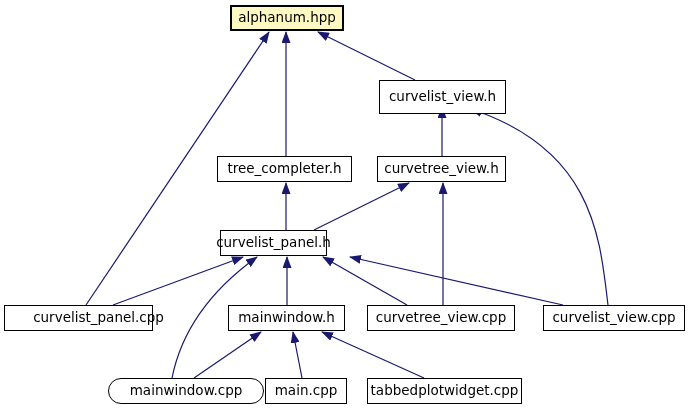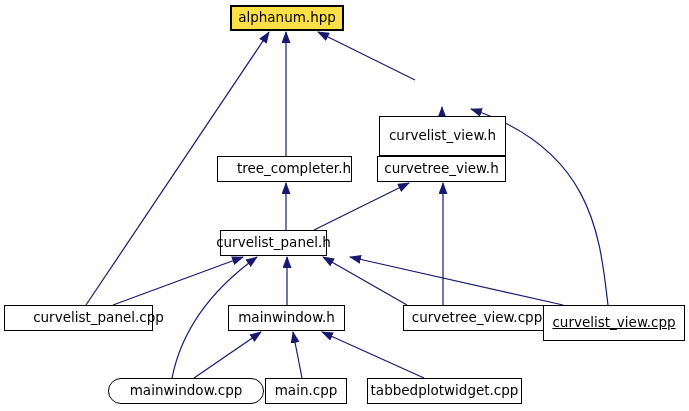--- a/index.html
+++ b/index.html
@@ -28,21 +28,21 @@
     display: flex;
     align-items: center;
     justify-content: center;
     font-size: 13.5px;
     line-height: 1;
     color: #000000;
     white-space: nowrap;
     cursor: pointer;
   }
   .node.highlight {
-    background: #fde047;
+    background: #fef9c3;
     border-width: 2px;
     cursor: default;
   }
   .edge {
     fill: none;
     stroke: #191970;
     stroke-width: 1.2;
   }
 </style>
 </head>
@@ -71,42 +71,42 @@
         <path d="M443,305 L443,183" class="edge" marker-end="url(#arrowhead)"></path>
         <path d="M194,378 L261,332" class="edge" marker-end="url(#arrowhead)"></path>
         <path d="M302,378 L293,332" class="edge" marker-end="url(#arrowhead)"></path>
         <path d="M424,378 L322,332" class="edge" marker-end="url(#arrowhead)"></path>
       </g>
   </svg>
   <div id="nodes">
       <div class="node highlight" style="left: 230px; top: 5px; width: 114px; height: 26px;">
         <span>alphanum.hpp</span>
       </div>
-      <div class="node" style="left: 379px; top: 80px; width: 127px; height: 40px; margin-top: 36px;">
+      <div class="node" style="left: 379px; top: 80px; width: 127px; height: 34px;">
         <span>curvelist_view.h</span>
       </div>
-      <div class="node" style="left: 217px; top: 156px; width: 135px; height: 26px; justify-content: flex-end;">
+      <div class="node" style="left: 217px; top: 156px; width: 135px; height: 26px;">
         <span>tree_completer.h</span>
       </div>
       <div class="node" style="left: 377px; top: 156px; width: 129px; height: 26px; justify-content: center;">
         <span>curvetree_view.h</span>
       </div>
       <div class="node" style="left: 220px; top: 230px; width: 107px; height: 26px;">
         <span>curvelist_panel.h</span>
       </div>
       <div class="node" style="left: 4px; top: 305px; width: 149px; height: 26px; padding-left: 40px;">
         <span>curvelist_panel.cpp</span>
       </div>
       <div class="node" style="left: 228px; top: 305px; width: 117px; height: 26px; text-align: center;">
         <span>mainwindow.h</span>
       </div>
-      <div class="node" style="left: 367px; top: 305px; width: 148px; height: 26px; margin-left: 36px;">
+      <div class="node" style="left: 367px; top: 305px; width: 148px; height: 26px;">
         <span>curvetree_view.cpp</span>
       </div>
-      <div class="node" style="left: 543px; top: 305px; width: 142px; height: 36px; text-decoration: underline;">
+      <div class="node" style="left: 543px; top: 305px; width: 142px; height: 26px;">
         <span>curvelist_view.cpp</span>
       </div>
       <div class="node" style="left: 108px; top: 378px; width: 156px; height: 26px; border-radius: 13px;">
         <span>mainwindow.cpp</span>
       </div>
       <div class="node" style="left: 265px; top: 378px; width: 82px; height: 26px;">
         <span>main.cpp</span>
       </div>
       <div class="node" style="left: 367px; top: 378px; width: 155px; height: 26px; text-align: right;">
         <span>tabbedplotwidget.cpp</span>

